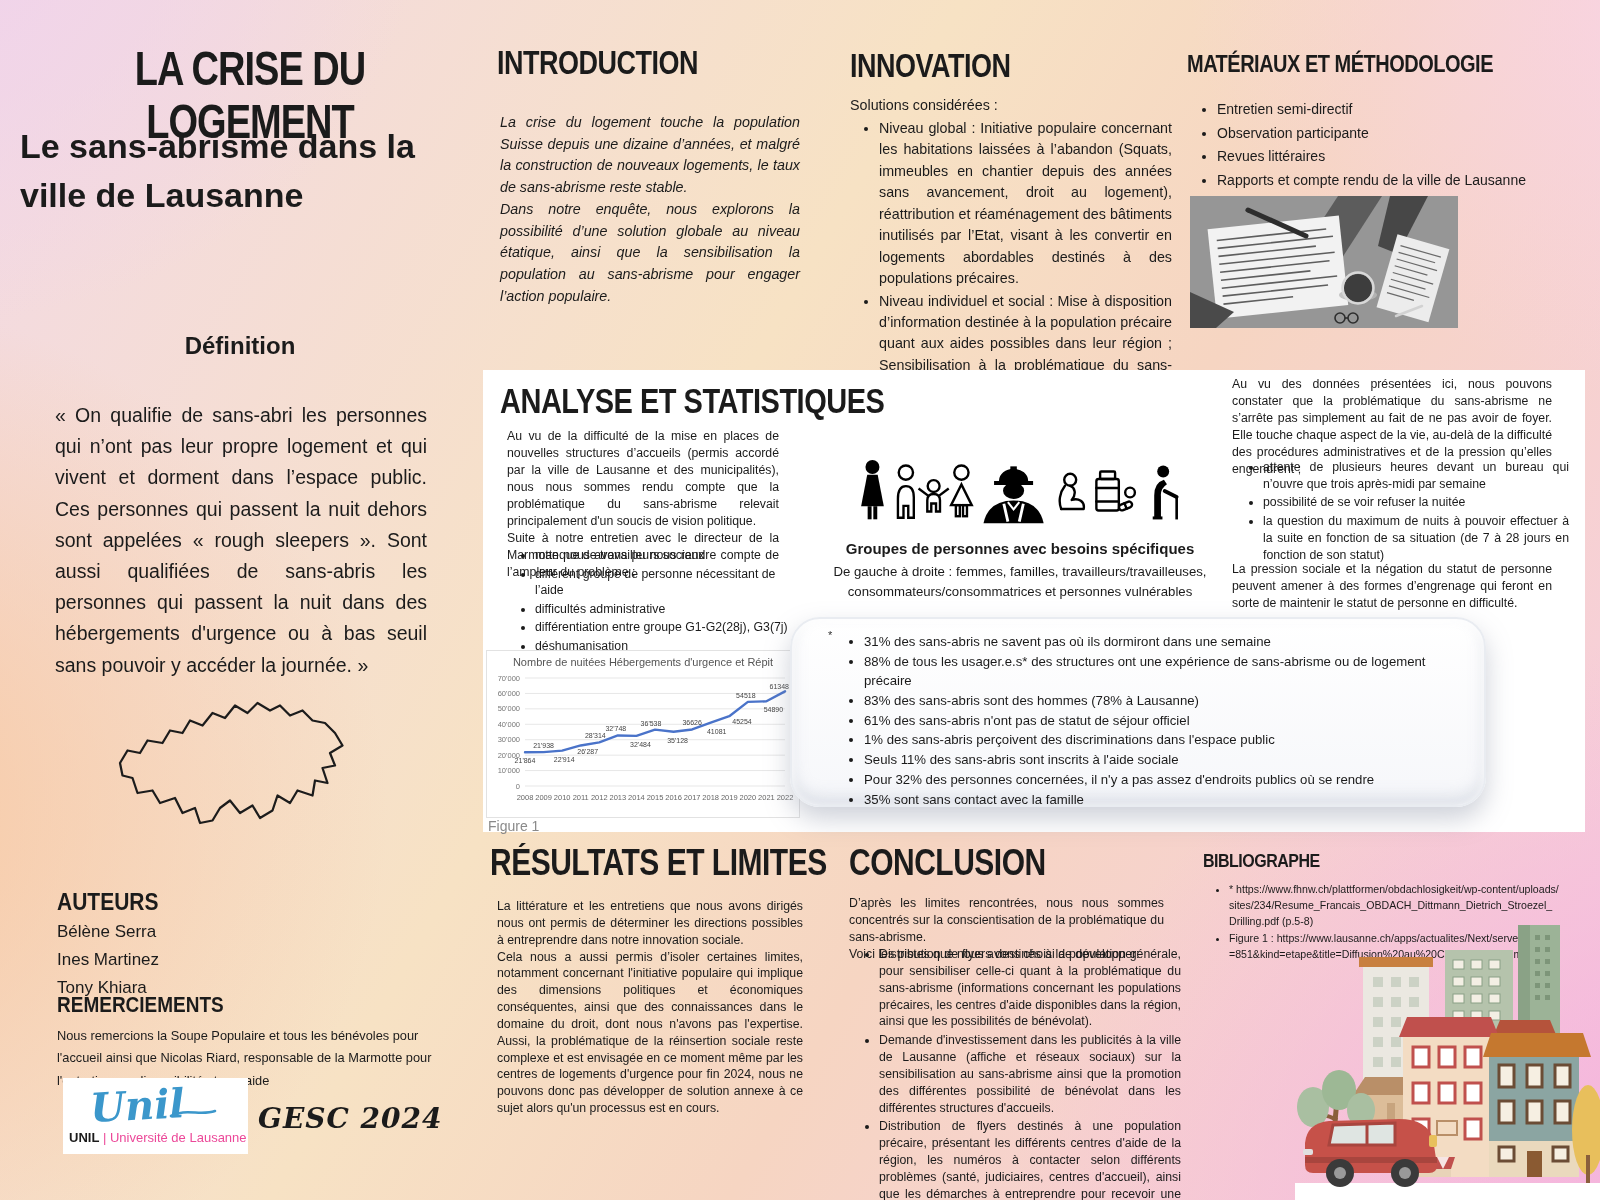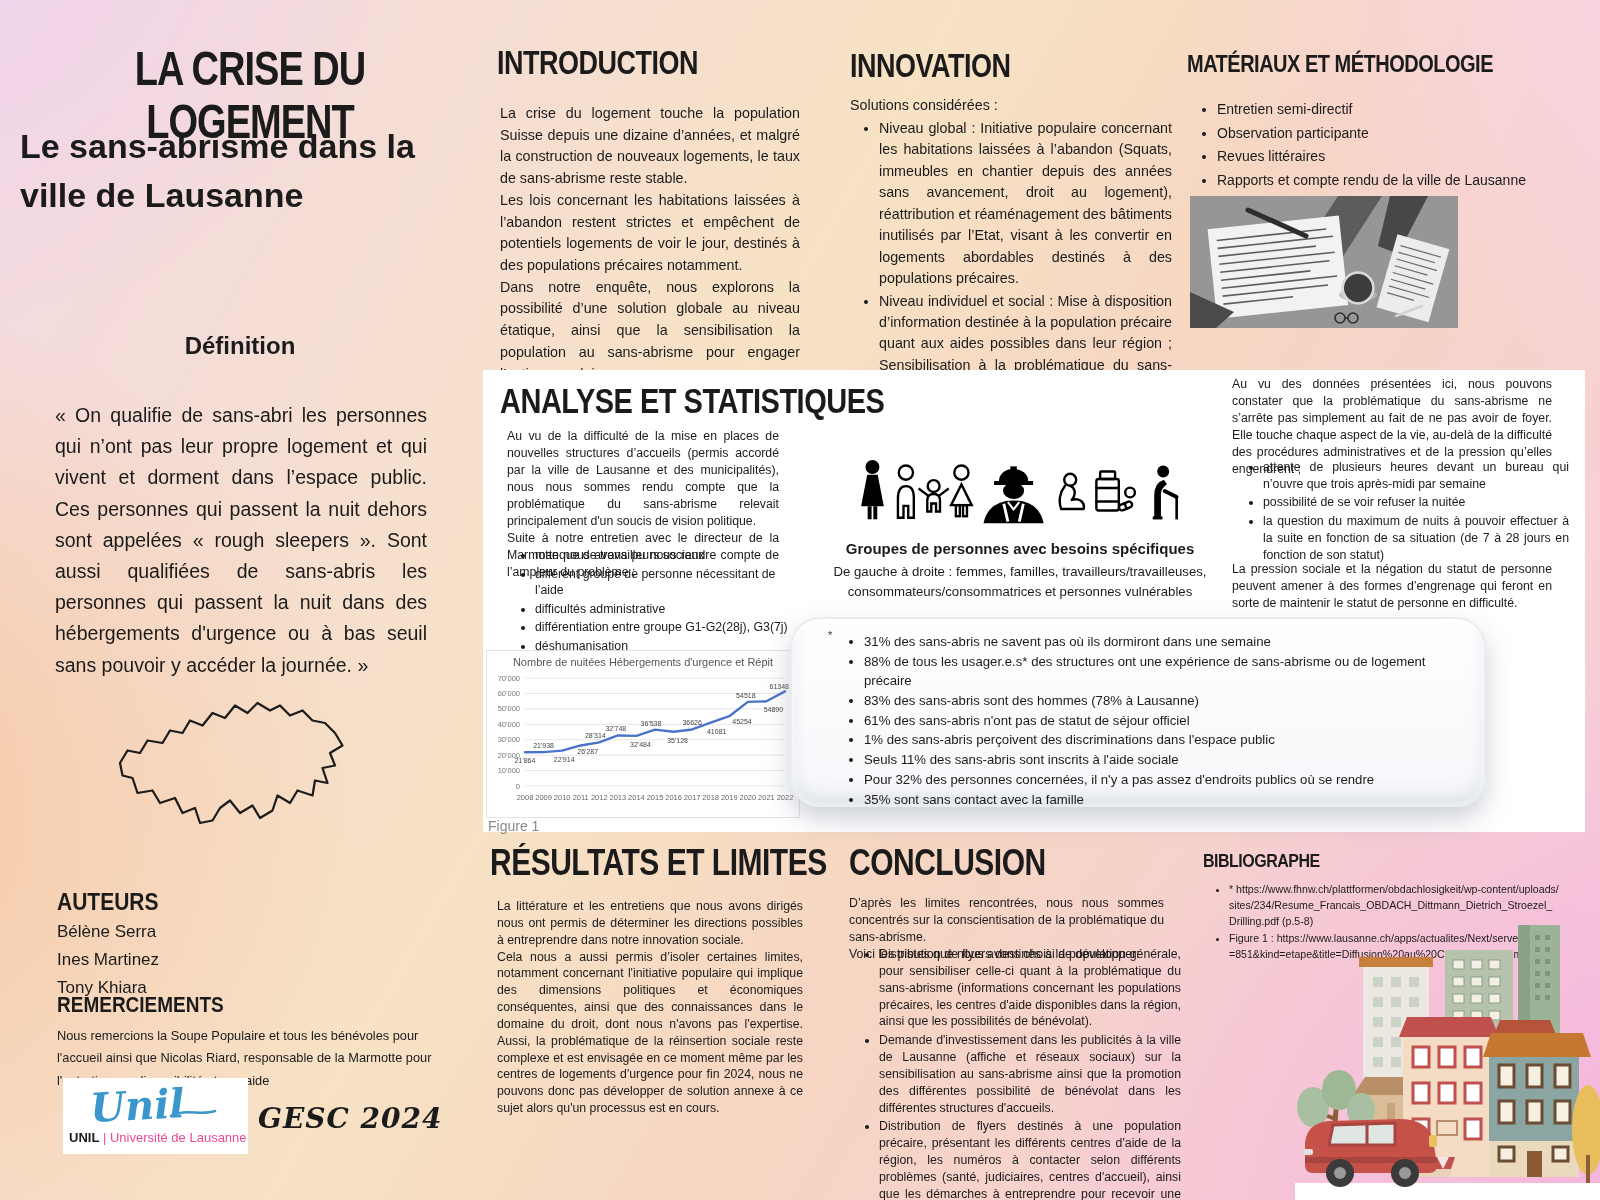--- a/index.html
+++ b/index.html
@@ -60,23 +60,22 @@
   </svg>
   <div class="abs" style="left:6px;top:52px;font-size:13px;white-space:nowrap;">
     <span style="font-weight:800;color:#1b1b1b;">UNIL</span>
     <span style="color:#ec4899;">| Université de Lausanne</span>
   </div>
 </div>
 
 <div class="abs" style="left:258px;top:1102px;font-family:'DejaVu Serif',serif;font-style:italic;font-weight:bold;font-size:28px;letter-spacing:1px;">GESC 2024</div>
 
 <div class="abs hxl" style="left:497px;top:45px;font-size:27px;">INTRODUCTION</div>
-<div class="abs just" style="left:500px;top:103px;width:300px;font-size:14.3px;line-height:1.52;">
+<div class="abs just" style="left:500px;top:112px;width:300px;font-size:14.3px;line-height:1.52;font-style:italic;">
     <div style="margin-bottom: 0px;">La crise du logement touche la population Suisse depuis une dizaine d’années, et malgré la construction de nouveaux logements, le taux de sans-abrisme reste stable.</div>
-    <div style="margin-bottom: 0px;">Les lois concernant les habitations laissées à l’abandon restent strictes et empêchent de potentiels logements de voir le jour, destinés à des populations précaires notamment.</div>
     <div style="margin-bottom: 0px;">Dans notre enquête, nous explorons la possibilité d’une solution globale au niveau étatique, ainsi que la sensibilisation la population au sans-abrisme pour engager l’action populaire.</div>
   </div>
 
 <div class="abs hxl" style="left:850px;top:48px;font-size:27px;">INNOVATION</div>
 <div class="abs" style="left:850px;top:95px;width:305px;font-size:14.3px;line-height:1.5;">Solutions considérées :</div>
 <ul class="abs just" style="left:862px;top:118px;width:293px;font-size:14.3px;line-height:1.5;">
     <li>Niveau global : Initiative populaire concernant les habitations laissées à l’abandon (Squats, immeubles en chantier depuis des années sans avancement, droit au logement), réattribution et réaménagement des bâtiments inutilisés par l’Etat, visant à les convertir en logements abordables destinés à des populations précaires.</li>
     <li>Niveau individuel et social : Mise à disposition d’information destinée à la population précaire quant aux aides possibles dans leur région ; Sensibilisation à la problématique du sans-abrisme destinée à la population générale</li>
   </ul>
 

